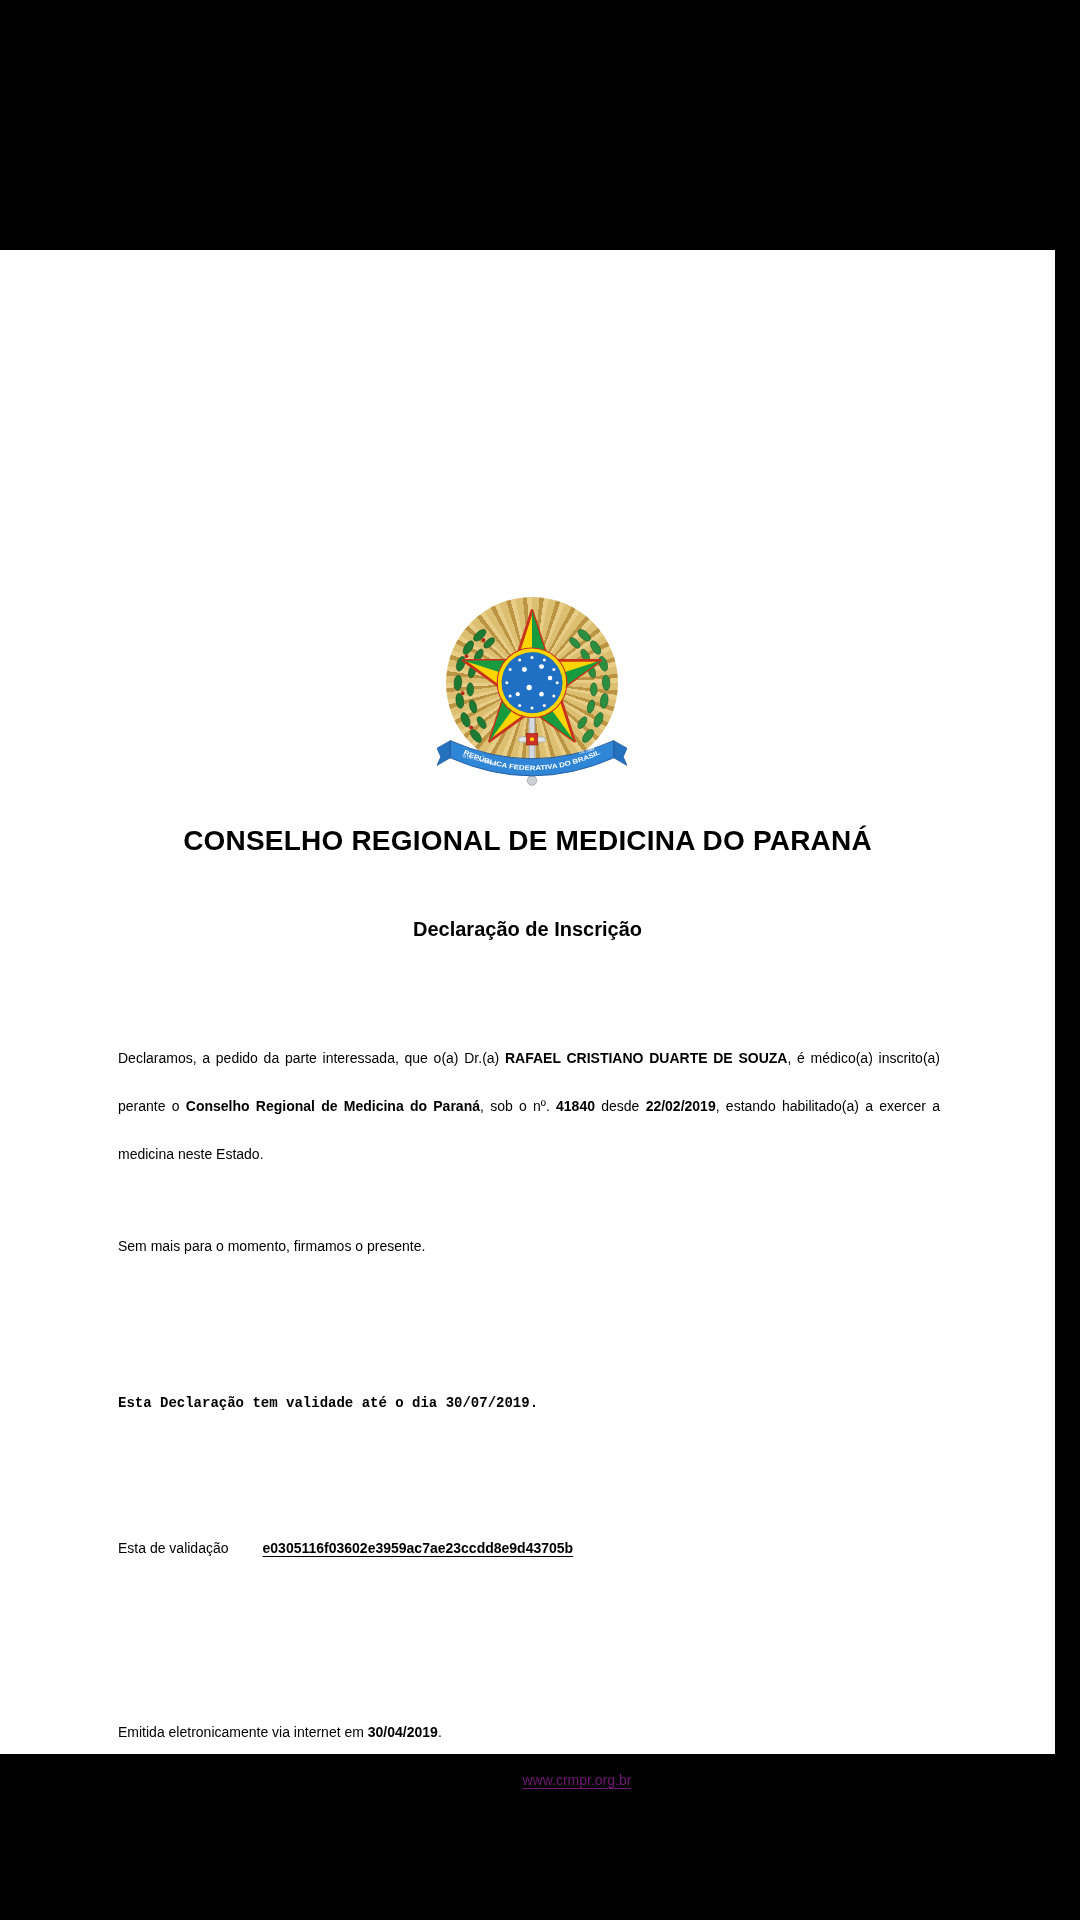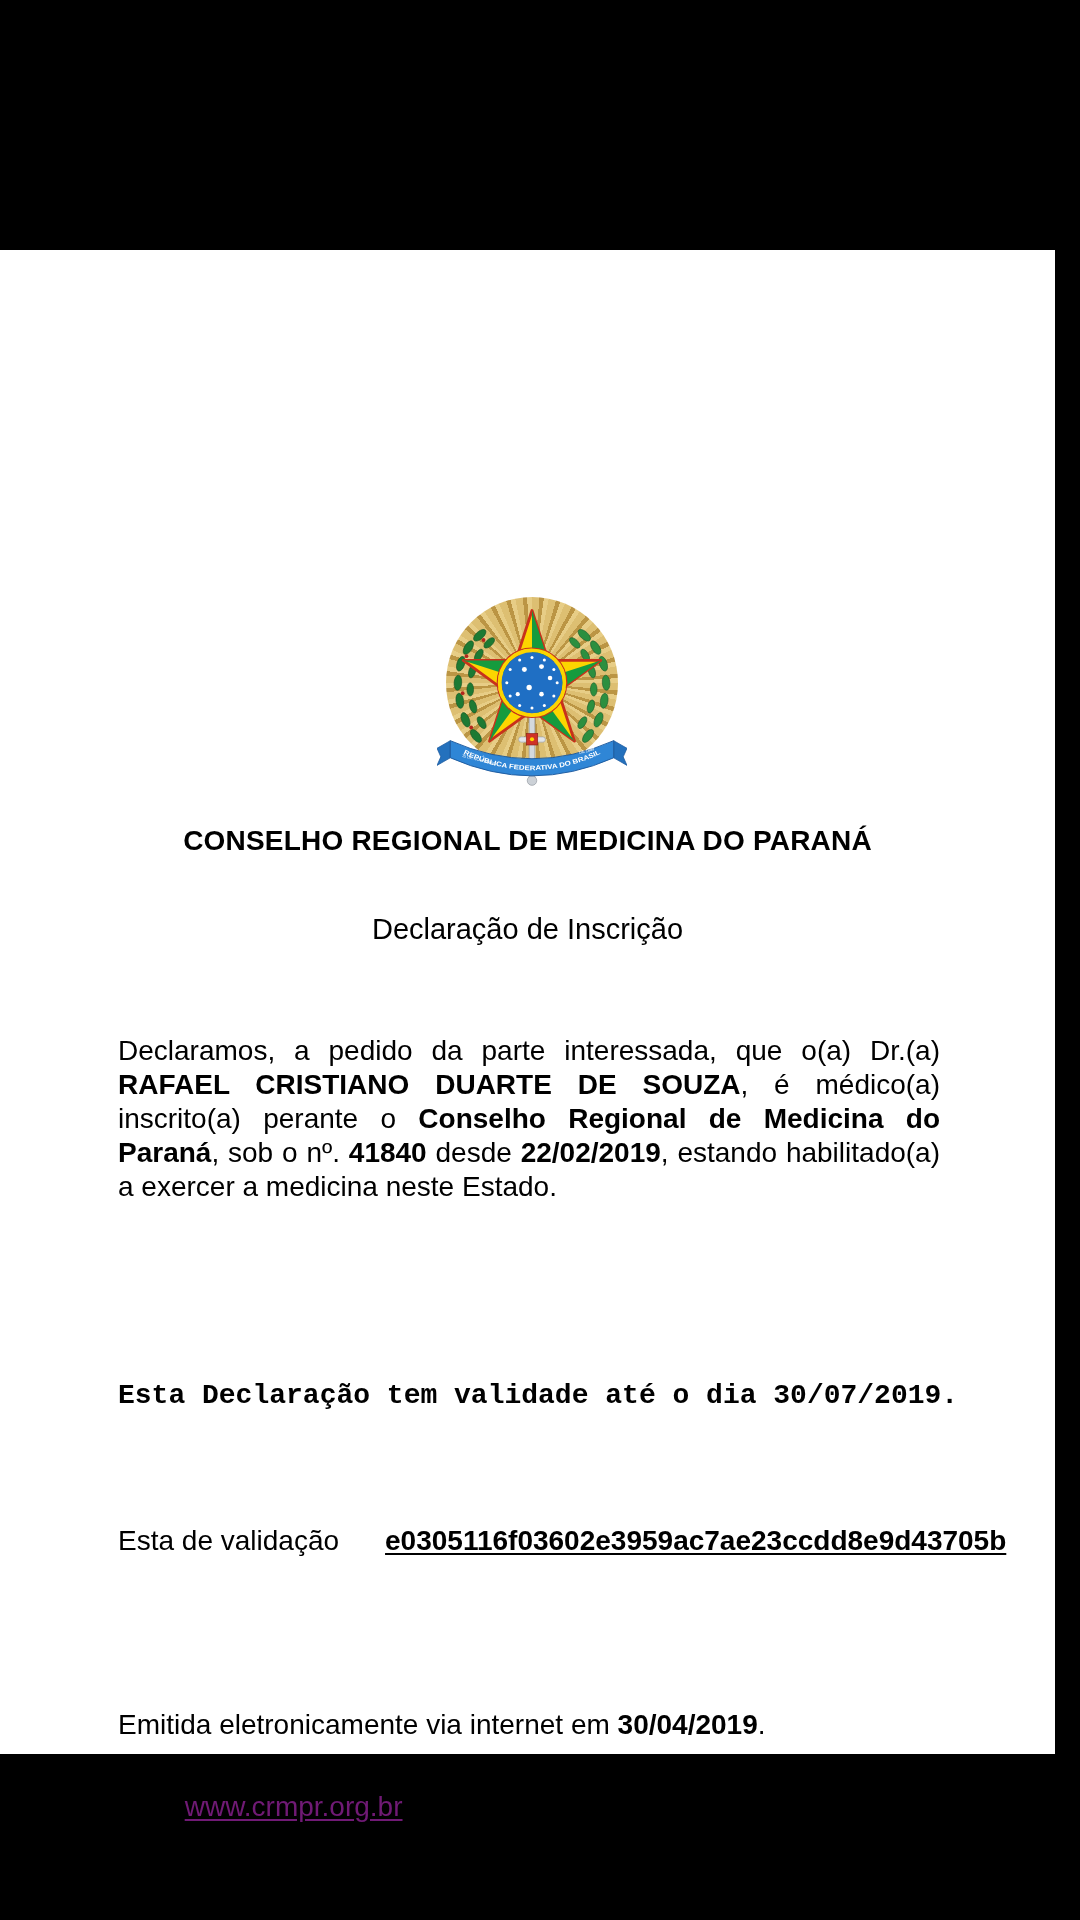--- a/index.html
+++ b/index.html
@@ -15,29 +15,29 @@
     position:absolute;left:446px;top:347px;width:172px;height:172px;border-radius:50%;
     background:repeating-conic-gradient(#ddbf72 0deg 5deg,#bb9544 5deg 8deg,#e7cd86 8deg 11.25deg);
   }
   .arms-svg{position:absolute;left:437px;top:352px;width:190px;height:190px;}
   .doc-title{
     left:0;top:574px;width:1055px;text-align:center;
     font-size:28px;font-weight:bold;line-height:34px;letter-spacing:0.2px;
   }
   .doc-subtitle{
     left:0;top:662px;width:1055px;text-align:center;
-    font-size:29px;font-weight:normal;line-height:34px;
+    font-size:20px;font-weight:bold;line-height:34px;
   }
-  .body-text{font-size:28px;line-height:34px;}
+  .body-text{font-size:14px;line-height:48px;}
   .declaration{left:118px;top:784px;width:822px;text-align:justify;}
   .closing{left:118px;top:972px;width:860px;}
   .validity{left:118px;top:1129px;width:860px;font-weight:bold;font-family:Liberation Mono, monospace;}
   .chave{left:118px;top:1274px;width:900px;}
   .chave .key{
-    font-weight:bold;margin-left:46px;text-decoration:underline;
+    font-weight:bold;margin-left:34px;text-decoration:underline;
     text-underline-offset:3px;
   }
   .emitida{left:118px;top:1458px;width:900px;}
   .autentica{left:118px;top:1506px;width:920px;}
   .weblink{
     color:#701a75;text-decoration:underline;text-underline-offset:3px;
     margin-left:20px;cursor:pointer;
   }
   b,strong{font-weight:bold;}
 </style>
@@ -149,20 +149,21 @@
   </svg>
 
   <div class="abs doc-title">CONSELHO REGIONAL DE MEDICINA DO PARANÁ</div>
 
   <div class="abs doc-subtitle">Declaração de Inscrição</div>
 
   <div class="abs body-text declaration">
     <span>Declaramos, a pedido da parte interessada, que o(a) Dr.(a) </span><strong>RAFAEL CRISTIANO DUARTE DE SOUZA</strong><span>, é médico(a) inscrito(a) perante o </span><strong>Conselho Regional de Medicina do Paraná</strong><span>, sob o nº. </span><strong>41840</strong><span> desde </span><strong>22/02/2019</strong><span>, estando habilitado(a) a exercer a medicina neste Estado.</span>
   </div>
 
+  <div class="abs body-text closing">Sem mais para o momento, firmamos o presente.</div>
 
   <div class="abs body-text validity">Esta Declaração tem validade até o dia 30/07/2019.</div>
 
   <div class="abs body-text chave">
     <span>Esta de validação</span><span class="key">e0305116f03602e3959ac7ae23ccdd8e9d43705b</span>
   </div>
 
   <div class="abs body-text emitida">
     <span>Emitida eletronicamente via internet em </span><strong>30/04/2019</strong><span>.</span>
   </div>

